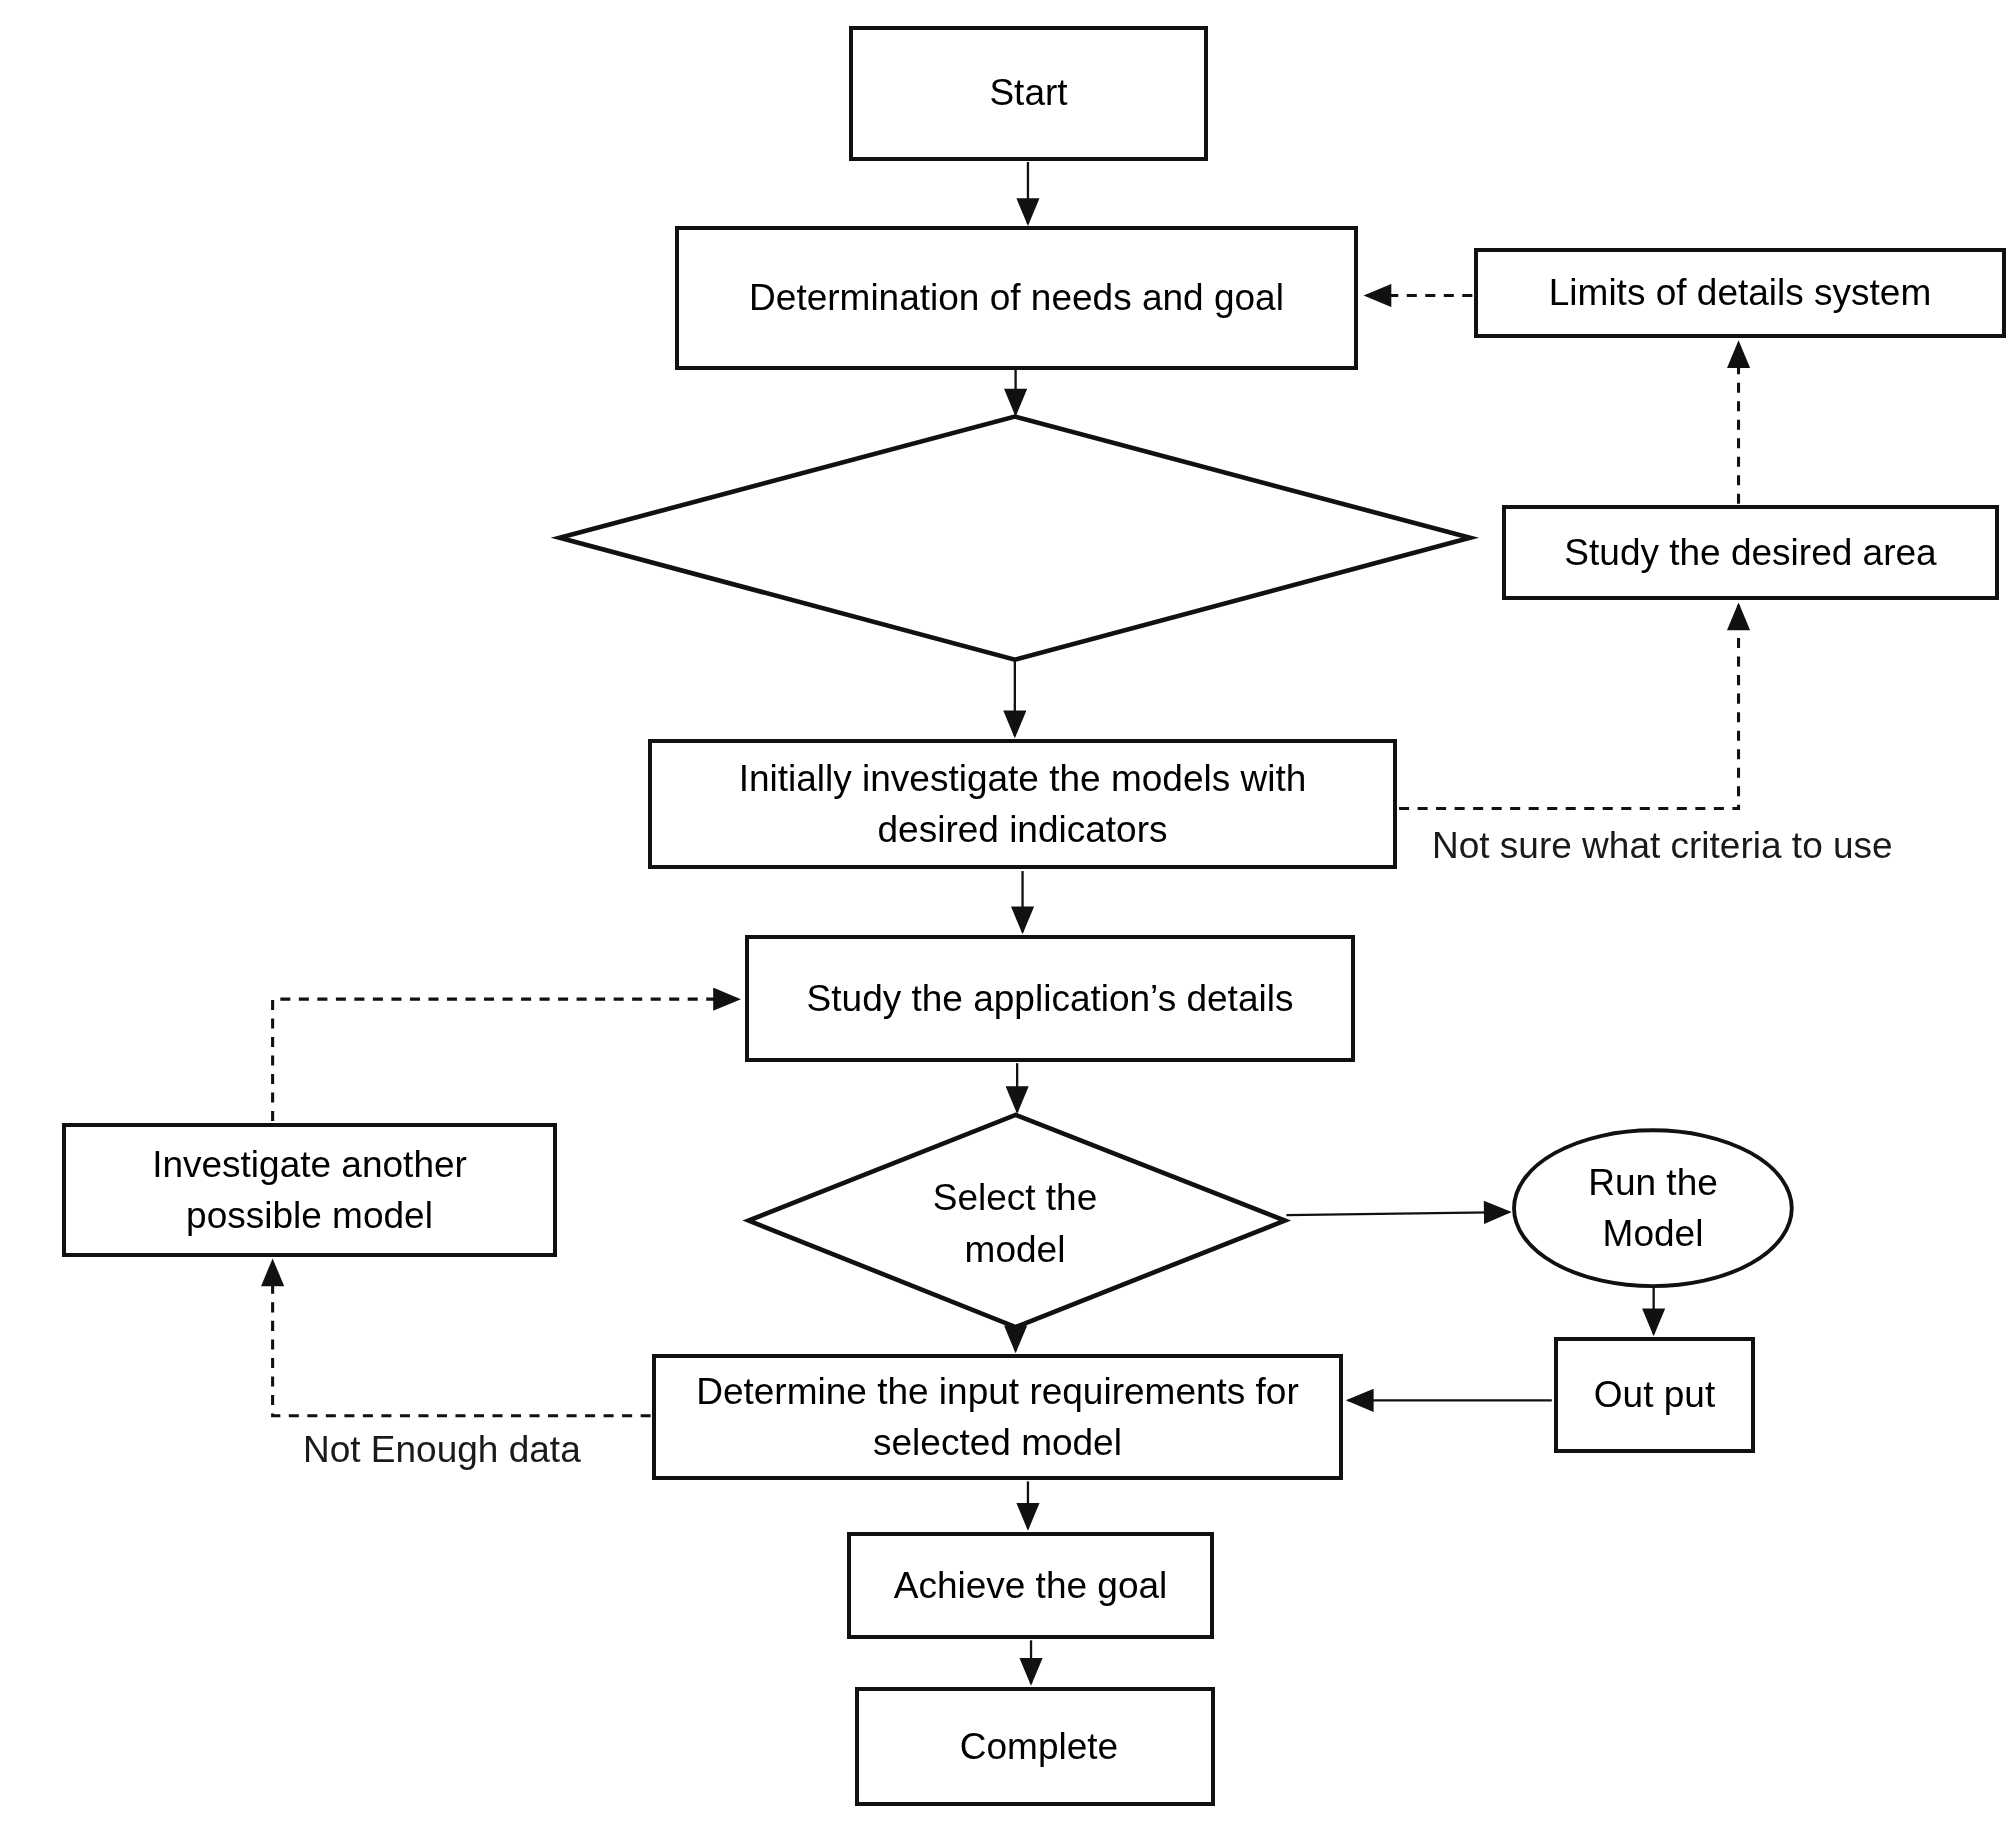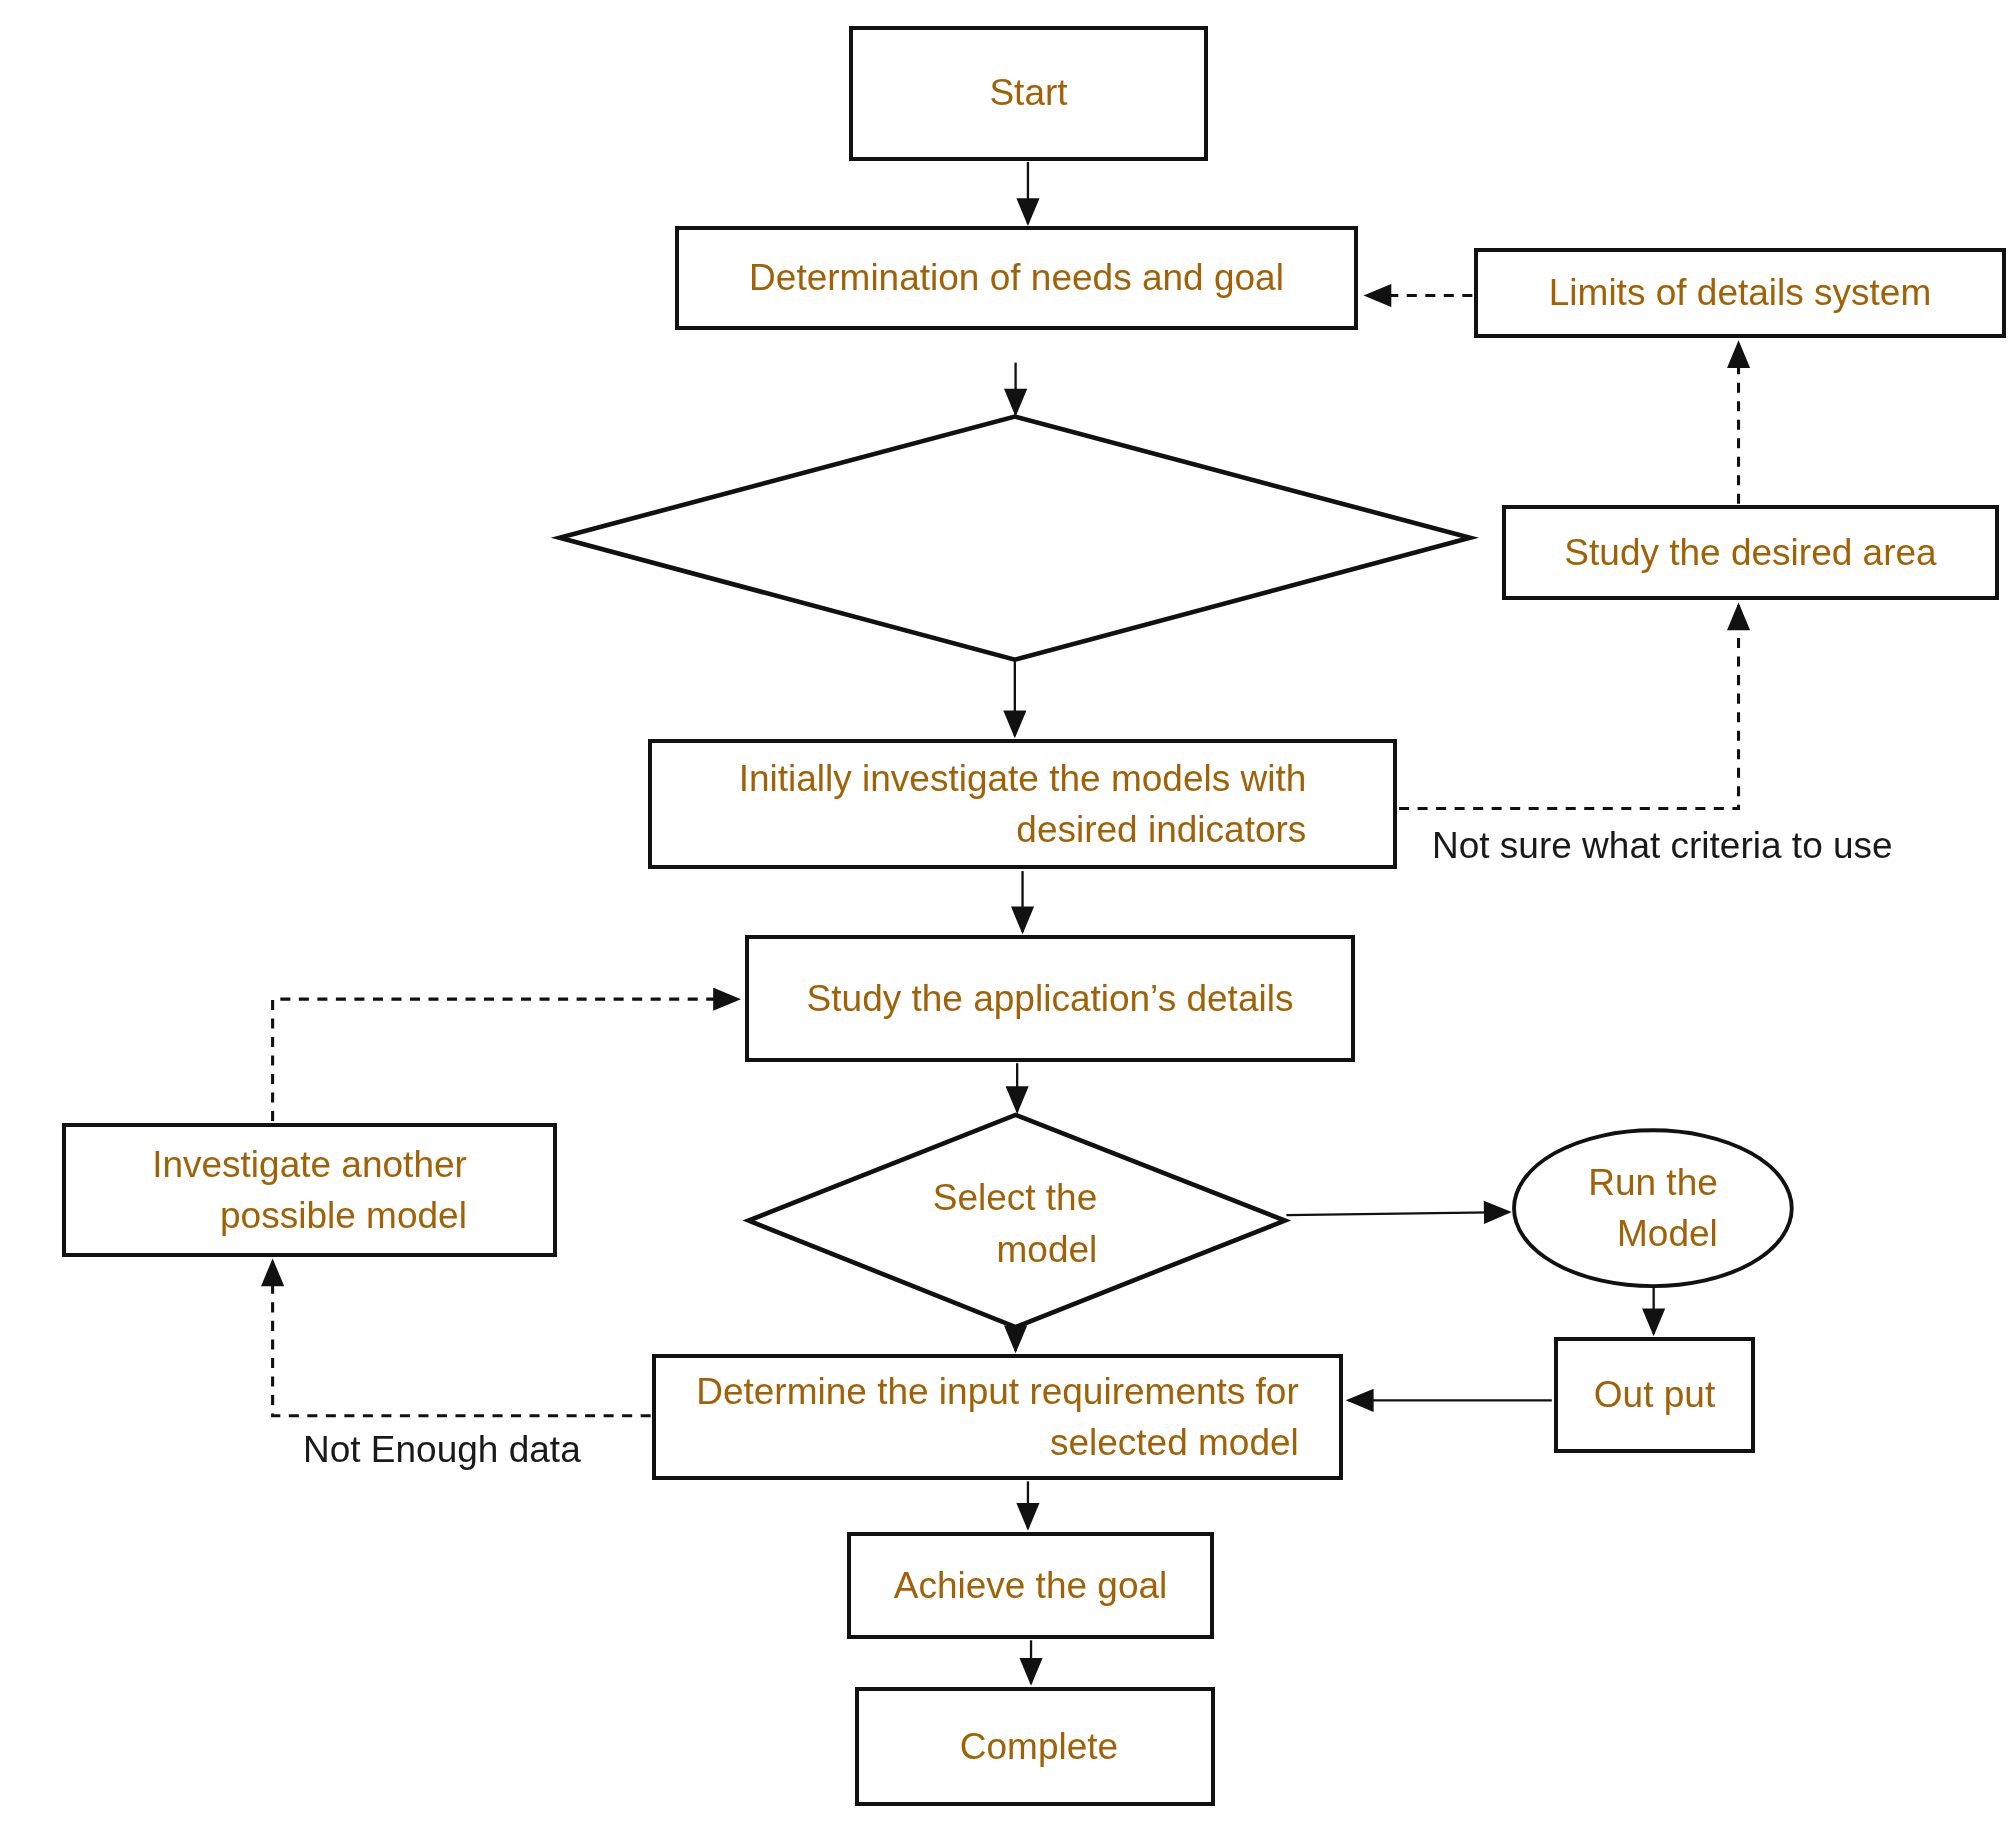--- a/index.html
+++ b/index.html
@@ -36,35 +36,34 @@
     display: flex;
     align-items: center;
     justify-content: center;
     text-align: center;
     background: transparent;
   }
   .lbl {
     white-space: pre-line;
     font-size: 37px;
     line-height: 1.38;
-    color: #a16207;
-    text-align: right;
+    color: #000000;
   }
   .edge-label {
     position: absolute;
     z-index: 2;
     font-size: 37px;
     line-height: 1.2;
     white-space: nowrap;
     color: #1a1a1a;
   }
 
   
   #n-start              { left: 849px; top: 25.5px;   width: 359px; height: 135px; }
-  #n-determination      { left: 675px;  top: 226px;  width: 683px; height: 104px; }
+  #n-determination      { left: 675px;  top: 226px;  width: 683px; height: 144px; }
   #n-limits             { left: 1474px; top: 248px;  width: 532px; height: 90px; }
   #n-study-area         { left: 1502px; top: 505px;  width: 497px; height: 95px; }
   #n-initially          { left: 648px;  top: 739px;  width: 749px; height: 130px; }
   #n-study-details      { left: 745px;  top: 935px; width: 610px; height: 127px; }
   #n-investigate        { left: 26px;   top: 1123px; width: 495px; height: 134px; margin-left: 36px; }
   #n-output             { left: 1554px; top: 1337px; width: 201px; height: 116px; }
   #n-determine          { left: 652px;  top: 1354px; width: 691px; height: 126px; }
   #n-achieve            { left: 847px; top: 1532px; width: 367px; height: 107px; }
   #n-complete           { left: 855px; top: 1687px; width: 360px; height: 119px; padding-left: 8px; }
 

